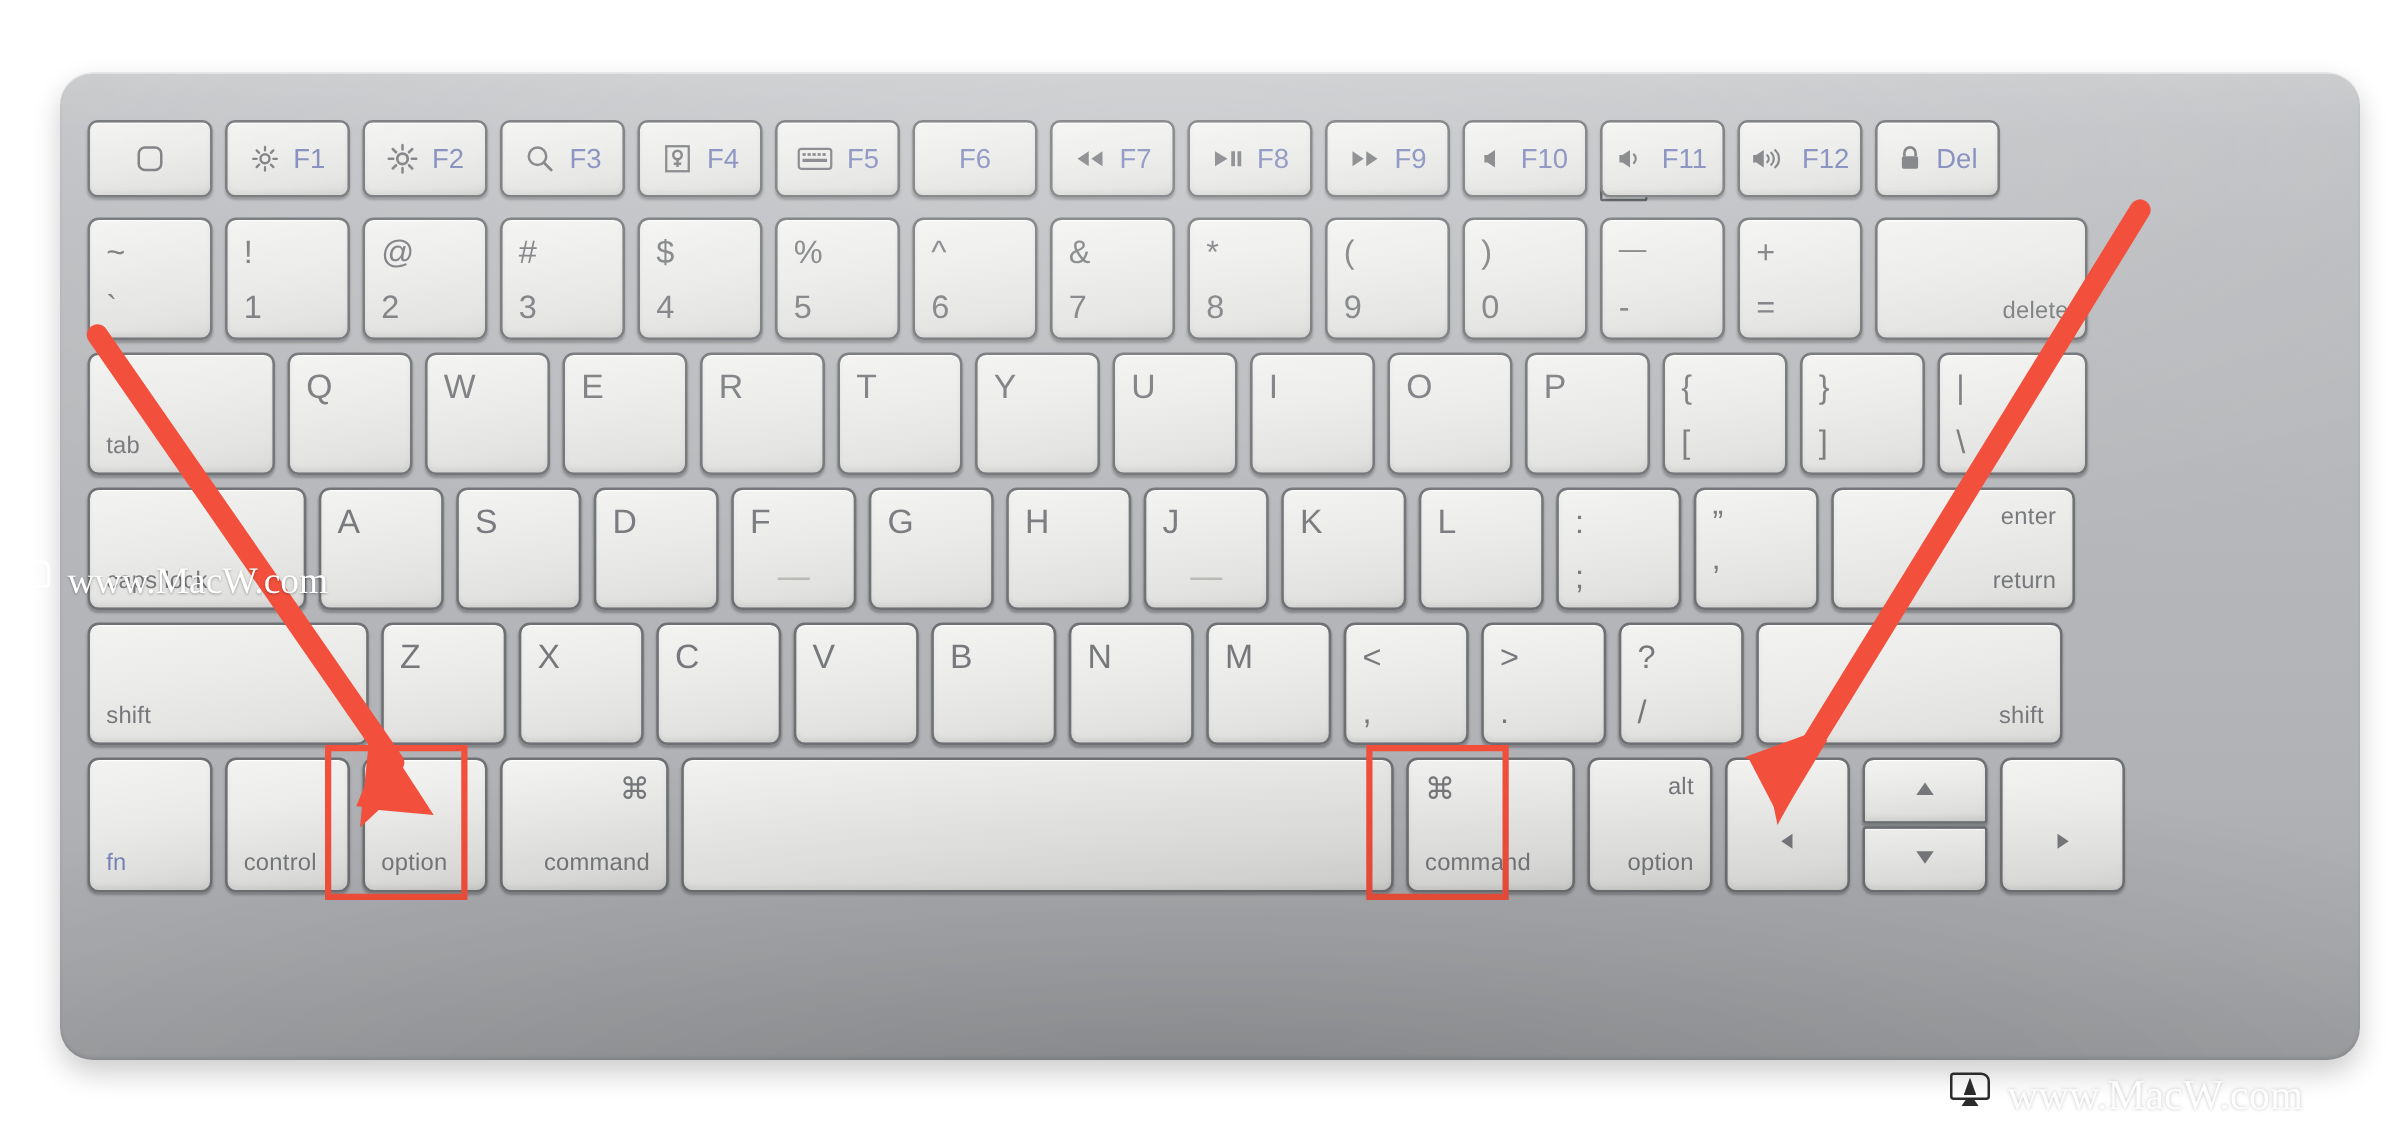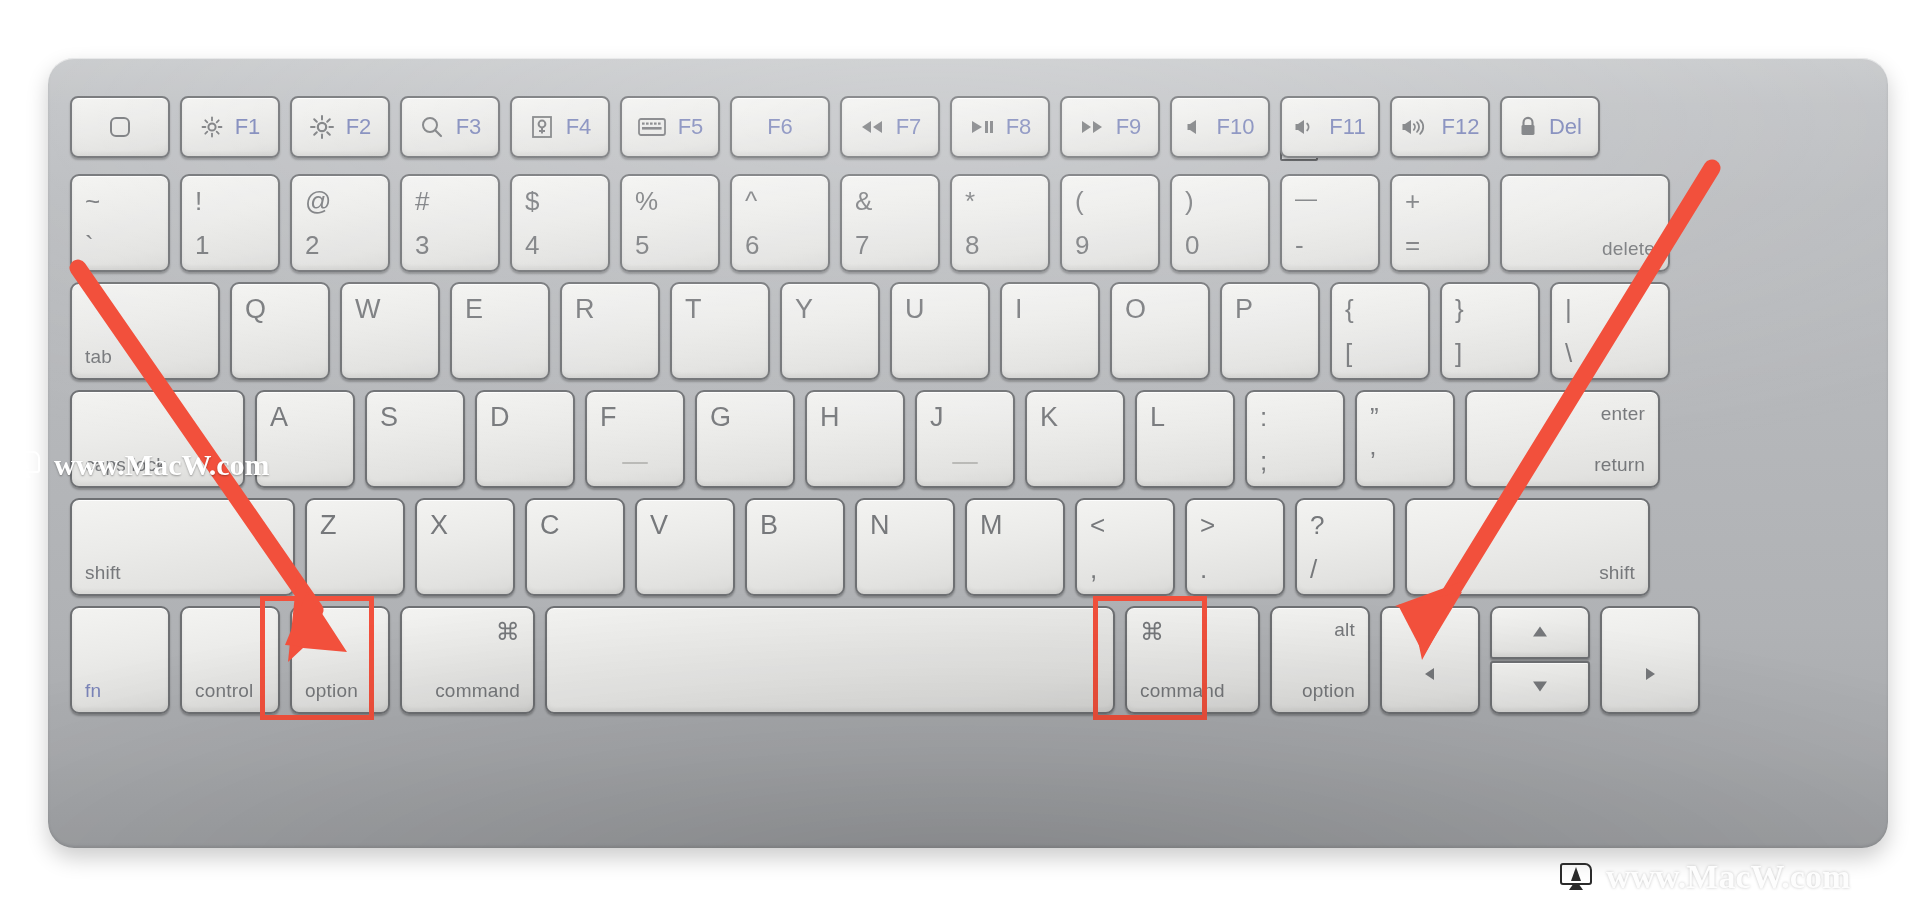--- a/index.html
+++ b/index.html
@@ -183,25 +183,25 @@
     position: absolute;
     left: 0; top: 0;
     width: 1920px; height: 910px;
     pointer-events: none;
   }
 
   
   .wm {
     position: absolute;
     display: flex;
-    align-items: center;
+    align-items: flex-start;
     gap: 12px;
     color: #ffffff;
     font-family: "Liberation Serif", serif;
-    font-weight: 700;
+    font-weight: 400;
     text-shadow: 0 1px 2px rgba(0,0,0,0.35);
     user-select: none;
   }
   #wm-left { left: 8px; top: 448px; font-size: 30px; }
   #wm-right { left: 1560px; top: 858px; font-size: 34px; text-shadow: none; }
   #wm-right .wmtext { color: #fdfdfd; text-shadow: 0 0 3px rgba(190,190,190,0.9); }
 
   .wm-icon { width: 34px; height: 28px; position: relative; flex: 0 0 auto; }
   .wm-icon .scr {
     position: absolute; left: 0; top: 0;

